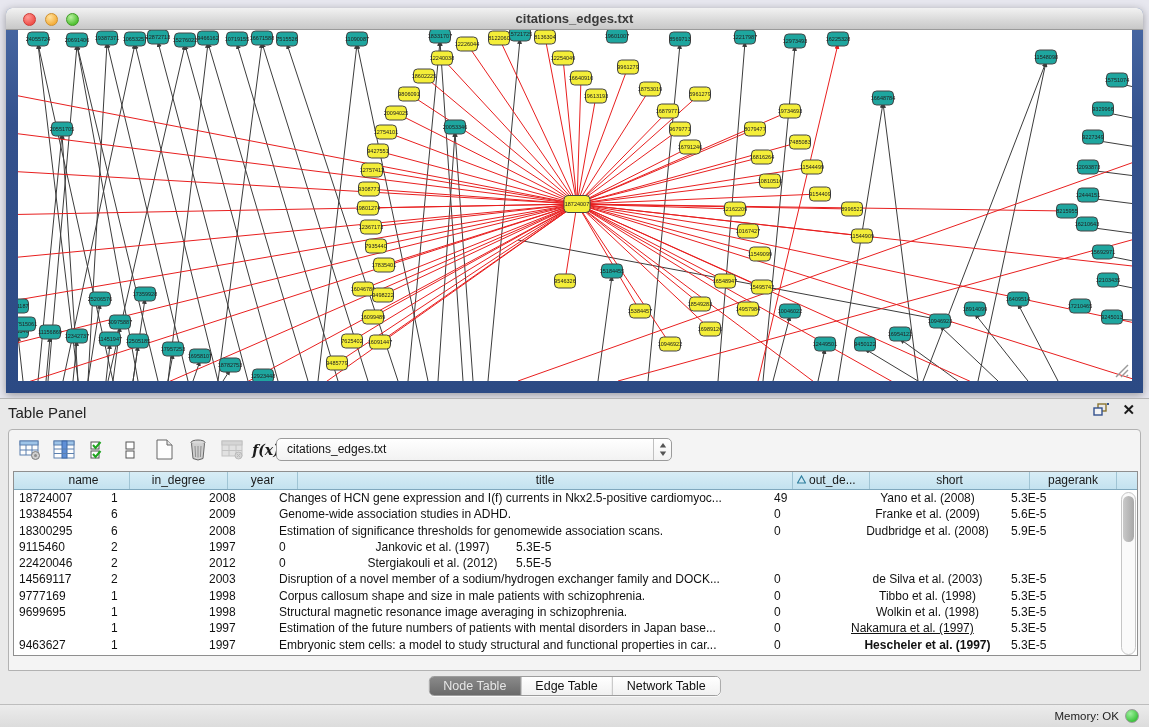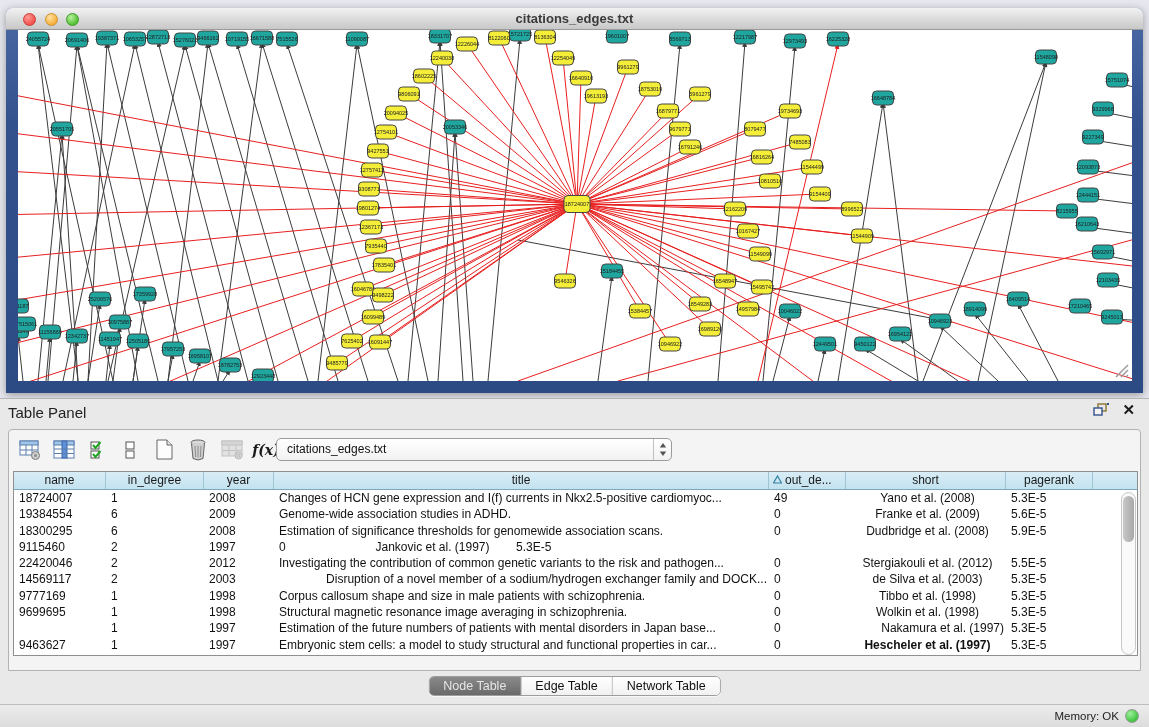--- a/index.html
+++ b/index.html
@@ -533,21 +533,21 @@
             <svg width="18" height="21" viewBox="0 0 18 21">
               <path d="M9,4 l3.2,4.5 h-6.4 z" fill="#555"></path>
               <path d="M9,17 l-3.2,-4.5 h6.4 z" fill="#555"></path>
             </svg>
           </span>
         </div>
       </div>
 
       <div id="grid">
         <div id="grid-head">
-            <div class="hcell" style="width: 92px;"><span>name</span></div>
+            <div class="hcell" style="width: 92px; margin-left: 24px;"><span>name</span></div>
             <div class="hcell" style="width: 98px;"><span>in_degree</span></div>
             <div class="hcell" style="width: 70px;"><span>year</span></div>
             <div class="hcell" style="width: 495px;"><span>title</span></div>
             <div class="hcell" style="width: 77px; text-align: left; padding-left: 4px;"><svg width="9" height="9" class="tri">
                 <path d="M4.5,1 L8.5,8 L0.5,8 z" fill="none" stroke="#2e7f9e" stroke-width="1.2"></path>
               </svg><span>out_de...</span></div>
             <div class="hcell" style="width: 160px;"><span>short</span></div>
             <div class="hcell" style="width: 87px;"><span>pagerank</span></div>
           </div>
         <div id="grid-body">
@@ -583,30 +583,29 @@
               <div class="tcell" style="width: 98px; text-align: left;">2</div>
               <div class="tcell" style="width: 70px; text-align: left;">1997</div>
               <div class="tcell" style="width: 77px; text-align: left;">0</div>
               <div class="tcell" style="width: 160px; text-align: center;">Jankovic et al. (1997)</div>
               <div class="tcell" style="width: 87px; text-align: left;">5.3E-5</div>
             </div>
             <div class="trow">
               <div class="tcell" style="width: 92px; text-align: left;">22420046</div>
               <div class="tcell" style="width: 98px; text-align: left;">2</div>
               <div class="tcell" style="width: 70px; text-align: left;">2012</div>
-              <div class="tcell" style="width: 495px; text-align: left;">Investigating the contribution of common genetic variants to the risk and pathogen...</div>
               <div class="tcell" style="width: 77px; text-align: left;">0</div>
               <div class="tcell" style="width: 160px; text-align: center;">Stergiakouli et al. (2012)</div>
               <div class="tcell" style="width: 87px; text-align: left;">5.5E-5</div>
             </div>
             <div class="trow">
               <div class="tcell" style="width: 92px; text-align: left;">14569117</div>
               <div class="tcell" style="width: 98px; text-align: left;">2</div>
               <div class="tcell" style="width: 70px; text-align: left;">2003</div>
-              <div class="tcell" style="width: 495px; text-align: right;">Disruption of a novel member of a sodium/hydrogen exchanger family and DOCK...</div>
+              <div class="tcell" style="width: 495px; text-align: left;">Disruption of a novel member of a sodium/hydrogen exchanger family and DOCK...</div>
               <div class="tcell" style="width: 77px; text-align: left;">0</div>
               <div class="tcell" style="width: 160px; text-align: center;">de Silva et al. (2003)</div>
               <div class="tcell" style="width: 87px; text-align: left;">5.3E-5</div>
             </div>
             <div class="trow">
               <div class="tcell" style="width: 92px; text-align: left;">9777169</div>
               <div class="tcell" style="width: 98px; text-align: left;">1</div>
               <div class="tcell" style="width: 70px; text-align: left;">1998</div>
               <div class="tcell" style="width: 495px; text-align: left;">Corpus callosum shape and size in male patients with schizophrenia.</div>
               <div class="tcell" style="width: 77px; text-align: left;">0</div>
@@ -621,21 +620,21 @@
               <div class="tcell" style="width: 77px; text-align: left;">0</div>
               <div class="tcell" style="width: 160px; text-align: center;">Wolkin et al. (1998)</div>
               <div class="tcell" style="width: 87px; text-align: left;">5.3E-5</div>
             </div>
             <div class="trow">
               <div class="tcell" style="width: 92px; text-align: left; margin-top: 15px;">9465546</div>
               <div class="tcell" style="width: 98px; text-align: left;">1</div>
               <div class="tcell" style="width: 70px; text-align: left;">1997</div>
               <div class="tcell" style="width: 495px; text-align: left;">Estimation of the future numbers of patients with mental disorders in Japan base...</div>
               <div class="tcell" style="width: 77px; text-align: left;">0</div>
-              <div class="tcell" style="width: 160px; text-align: right;">Nakamura et al. (1997)</div>
+              <div class="tcell" style="width: 160px; text-align: left; text-decoration: underline;">Nakamura et al. (1997)</div>
               <div class="tcell" style="width: 87px; text-align: left;">5.3E-5</div>
             </div>
             <div class="trow">
               <div class="tcell" style="width: 92px; text-align: left;">9463627</div>
               <div class="tcell" style="width: 98px; text-align: left;">1</div>
               <div class="tcell" style="width: 70px; text-align: left;">1997</div>
               <div class="tcell" style="width: 495px; text-align: left;">Embryonic stem cells: a model to study structural and functional properties in car...</div>
               <div class="tcell" style="width: 77px; text-align: left;">0</div>
               <div class="tcell" style="width: 160px; text-align: center; font-weight: bold;">Hescheler et al. (1997)</div>
               <div class="tcell" style="width: 87px; text-align: left;">5.3E-5</div>

